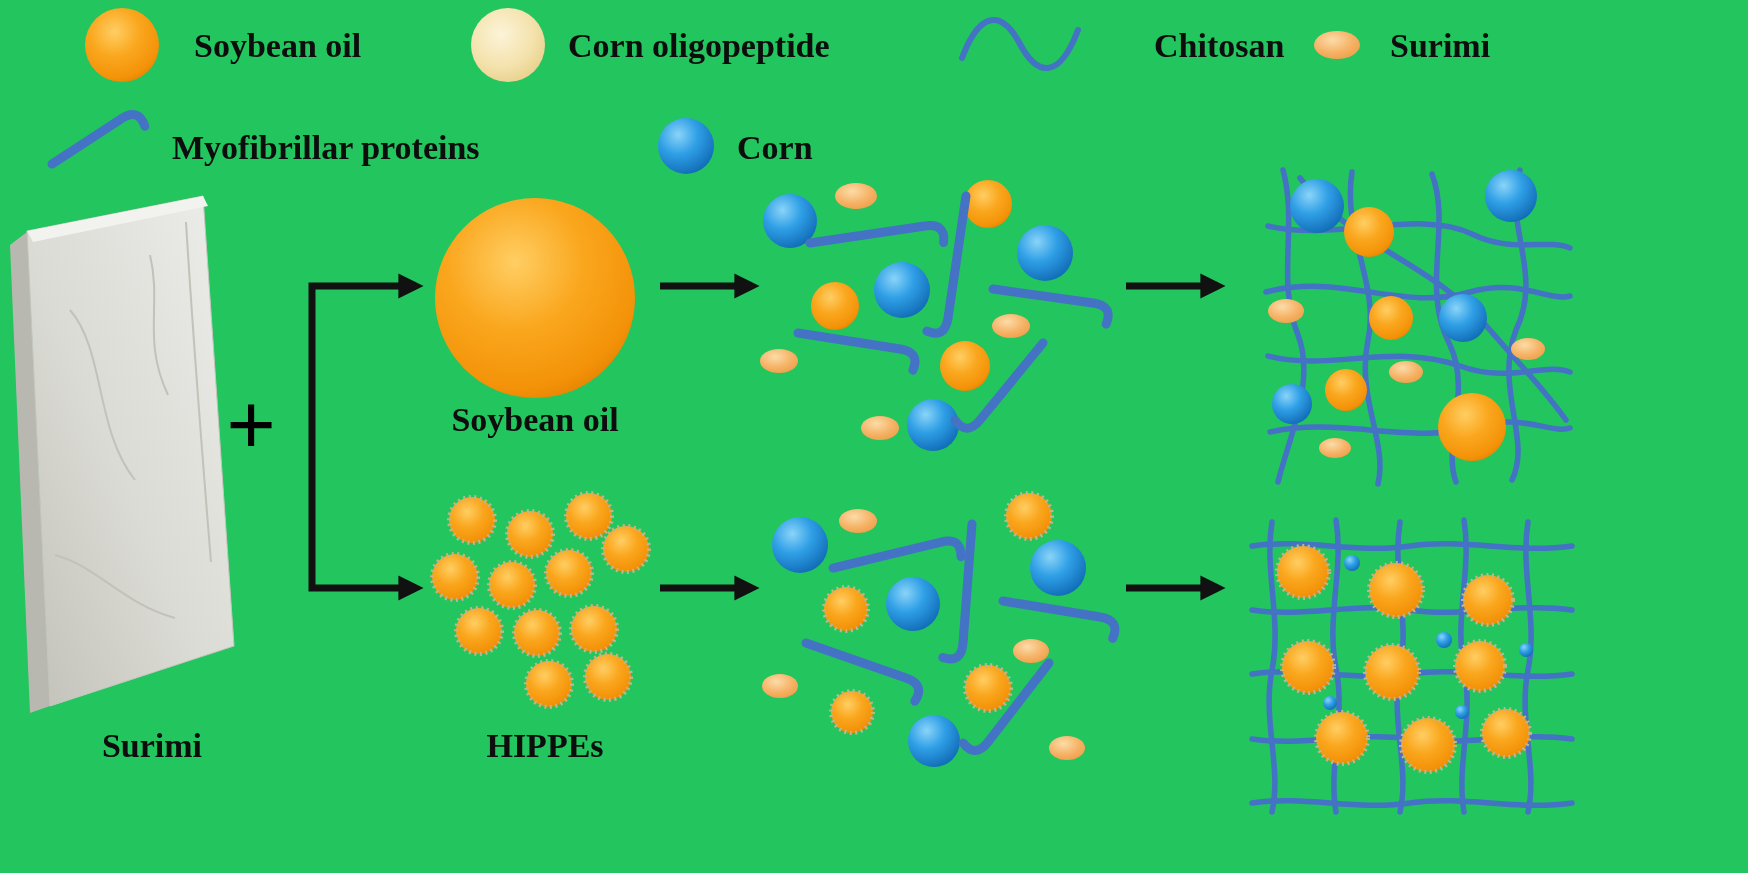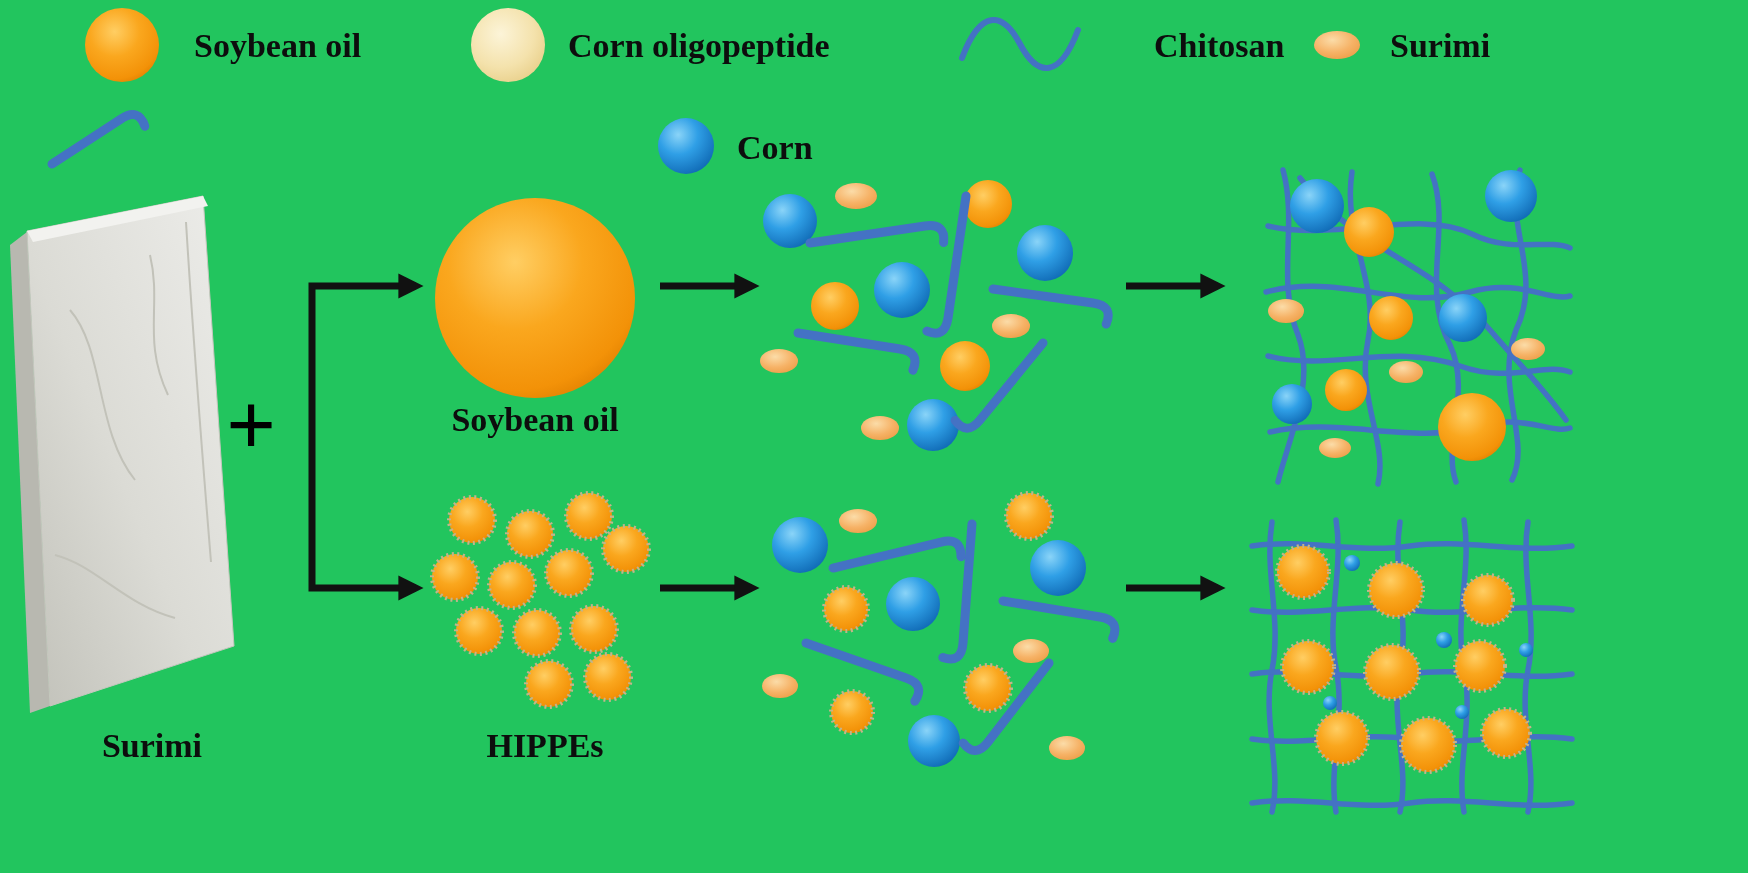--- a/index.html
+++ b/index.html
@@ -184,20 +184,21 @@
         <circle cx="1428" cy="745" r="27" fill="url(#gO)" stroke="#C4B48C" stroke-width="4" stroke-dasharray="2 3.5"></circle>
         <circle cx="1506" cy="733" r="24" fill="url(#gO)" stroke="#C4B48C" stroke-width="4" stroke-dasharray="2 3.5"></circle>
         <circle cx="1462" cy="712" r="7" fill="url(#gW)"></circle>
       </g>
   </svg>
 
   <div class="lbl" style="left:194px;top:26px">Soybean oil</div>
   <div class="lbl" style="left:568px;top:26px">Corn oligopeptide</div>
   <div class="lbl" style="left:1154px;top:26px">Chitosan</div>
   <div class="lbl" style="left:1390px;top:26px">Surimi</div>
+  <div class="lbl" style="left:172px;top:128px">Myofibrillar proteins</div>
   <div class="lbl" style="left:737px;top:128px">Corn</div>
 
   <div class="lbl center" style="left:395px;top:400px;width:280px">Soybean oil</div>
   <div class="lbl center" style="left:52px;top:726px;width:200px">Surimi</div>
   <div class="lbl center" style="left:445px;top:726px;width:200px">HIPPEs</div>
   <div class="plus" style="left:226px;top:382px">+</div>
 
 </div>
 
 </body></html>

